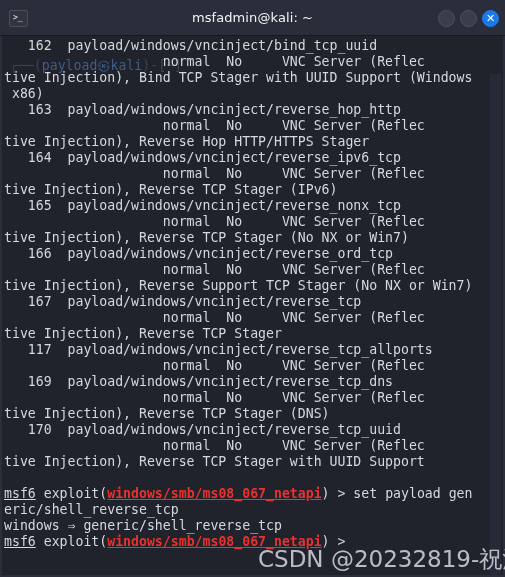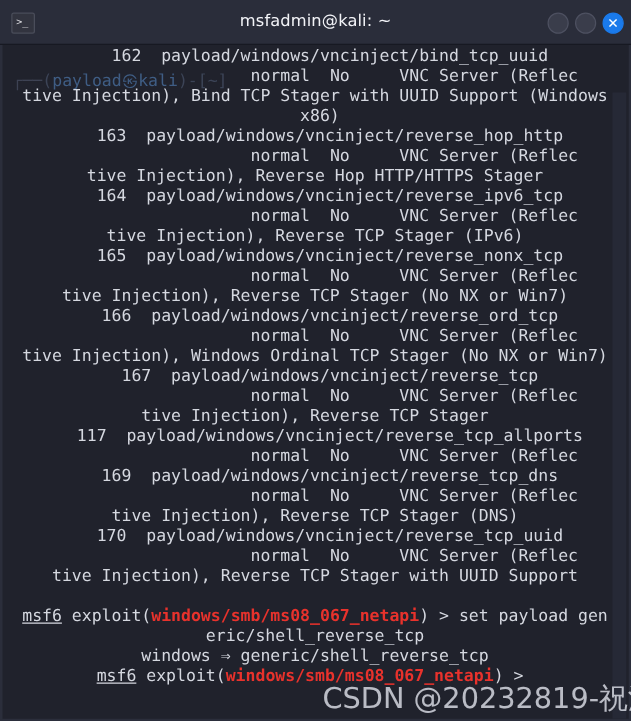--- a/index.html
+++ b/index.html
@@ -88,32 +88,31 @@
     border-bottom: 2px solid #2b2e3b;
     box-sizing: border-box;
     overflow: hidden;
   }
   #screen {
     position: absolute;
     left: 0; top: 0;
     width: 498px;
     padding: 2px 0 0 2px;
     box-sizing: border-box;
-    text-align: center;
   }
   .row {
     height: 16px;
     line-height: 16px;
     white-space: pre;
     font-size: 13.2px;
     color: #d5d8e0;
     letter-spacing: 0px;
   }
   .fg-default { color: #d5d8e0; }
-  .fg-red { color: #e8322c; font-weight: bold; }
+  .fg-red { color: #e8322c; font-weight: bold; text-decoration: underline; }
   .fg-prompt { color: #d5d8e0; text-decoration: underline; }
 
   
   #ghost {
     position: absolute;
     left: 8px; top: 22px;
     white-space: pre;
     font-size: 13.2px;
     line-height: 16px;
     color: #3d4253;
@@ -171,21 +170,21 @@
         <div class="row"><span class="fg-default">                    normal  No     VNC Server (Reflec</span></div>
         <div class="row"><span class="fg-default">tive Injection), Reverse Hop HTTP/HTTPS Stager</span></div>
         <div class="row"><span class="fg-default">   164  payload/windows/vncinject/reverse_ipv6_tcp</span></div>
         <div class="row"><span class="fg-default">                    normal  No     VNC Server (Reflec</span></div>
         <div class="row"><span class="fg-default">tive Injection), Reverse TCP Stager (IPv6)</span></div>
         <div class="row"><span class="fg-default">   165  payload/windows/vncinject/reverse_nonx_tcp</span></div>
         <div class="row"><span class="fg-default">                    normal  No     VNC Server (Reflec</span></div>
         <div class="row"><span class="fg-default">tive Injection), Reverse TCP Stager (No NX or Win7)</span></div>
         <div class="row"><span class="fg-default">   166  payload/windows/vncinject/reverse_ord_tcp</span></div>
         <div class="row"><span class="fg-default">                    normal  No     VNC Server (Reflec</span></div>
-        <div class="row"><span class="fg-default">tive Injection), Windows Ordinal TCP Stager (No NX or Win7)</span></div>
+        <div class="row"><span class="fg-default">tive Injection), Reverse Support TCP Stager (No NX or Win7)</span></div>
         <div class="row"><span class="fg-default">   167  payload/windows/vncinject/reverse_tcp</span></div>
         <div class="row"><span class="fg-default">                    normal  No     VNC Server (Reflec</span></div>
         <div class="row"><span class="fg-default">tive Injection), Reverse TCP Stager</span></div>
         <div class="row"><span class="fg-default">   117  payload/windows/vncinject/reverse_tcp_allports</span></div>
         <div class="row"><span class="fg-default">                    normal  No     VNC Server (Reflec</span></div>
         <div class="row"><span class="fg-default">   169  payload/windows/vncinject/reverse_tcp_dns</span></div>
         <div class="row"><span class="fg-default">                    normal  No     VNC Server (Reflec</span></div>
         <div class="row"><span class="fg-default">tive Injection), Reverse TCP Stager (DNS)</span></div>
         <div class="row"><span class="fg-default">   170  payload/windows/vncinject/reverse_tcp_uuid</span></div>
         <div class="row"><span class="fg-default">                    normal  No     VNC Server (Reflec</span></div>

